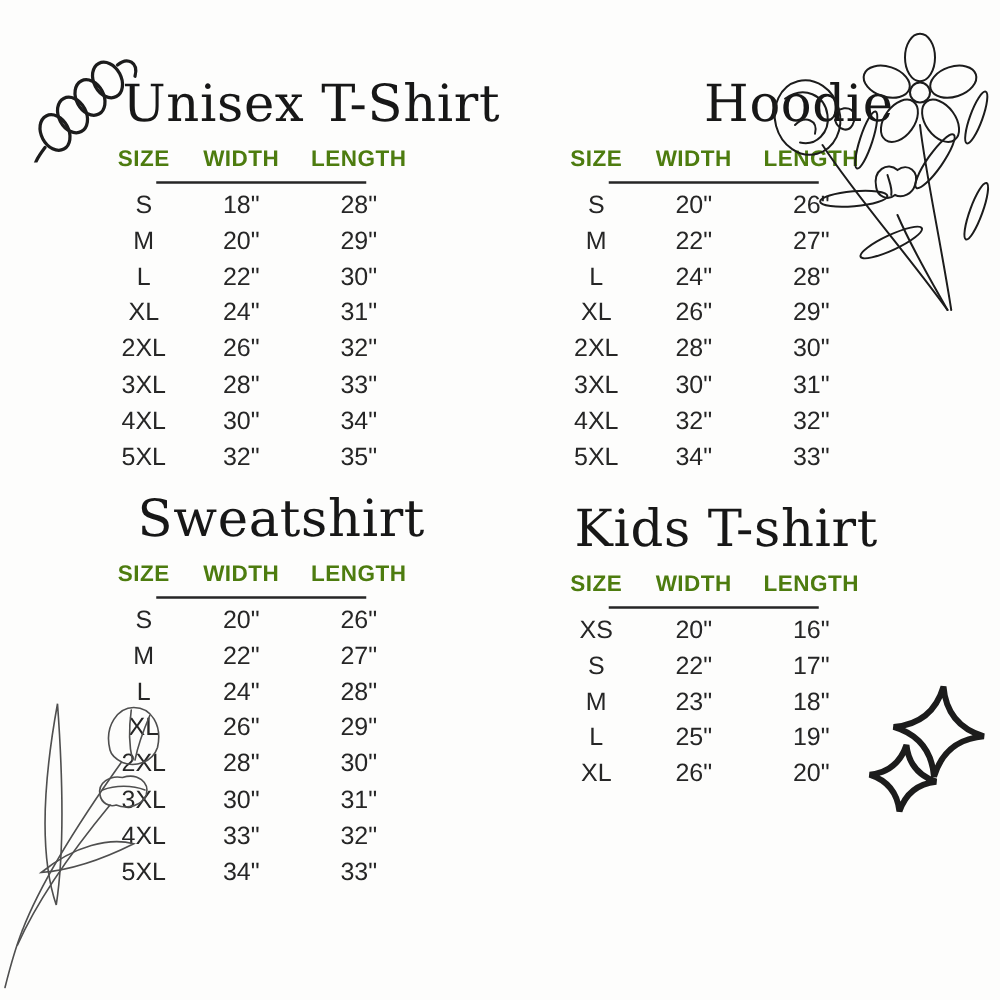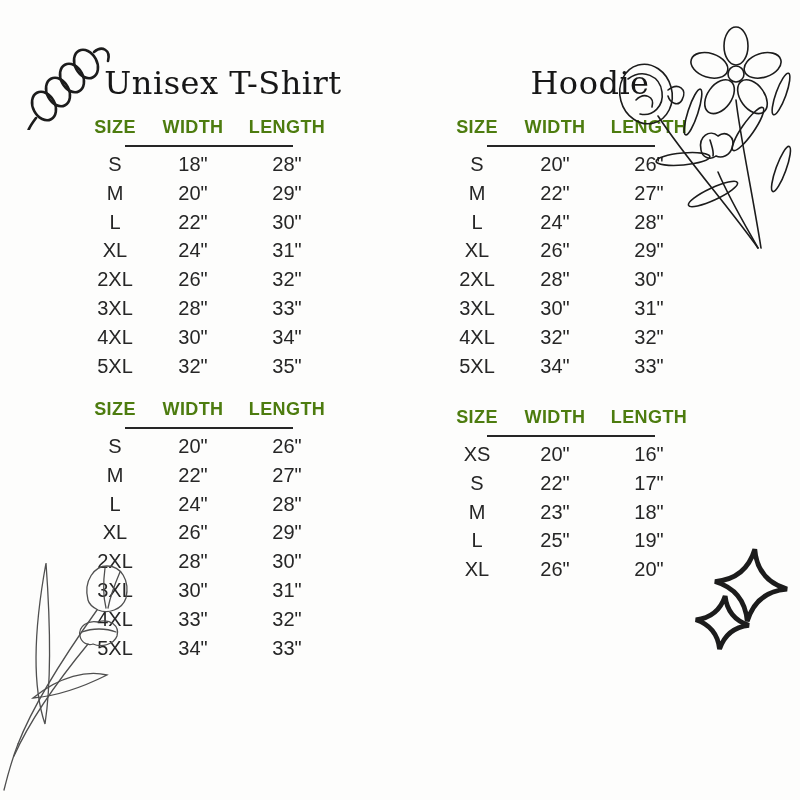--- a/index.html
+++ b/index.html
@@ -5,36 +5,36 @@
   html,body{margin:0;padding:0;}
   body{
     width:800px;height:800px;position:relative;overflow:hidden;
     background:#fdfdfc;color:#1f1f1f;
     font-family:"Liberation Sans",sans-serif;
   }
   .sheet{position:absolute;inset:0;}
   .size-table{position:absolute;width:250px;text-align:center;}
   .size-table h2{
     font-family:"DejaVu Serif",serif;font-weight:500;
-    font-size:32px;line-height:38px;margin:0 0 12px 0;
+    font-size:41px;line-height:38px;margin:0 0 12px 0;
     letter-spacing:.5px;color:#171717;white-space:nowrap;
   }
   .tbl{display:grid;grid-template-columns:62px 94px 94px;justify-content:center;}
   .tbl .th{
     font-weight:700;font-size:18px;letter-spacing:.4px;color:#4d7c0f;
     padding:3px 0 7px 0;
   }
   .tbl .rule{
     grid-column:1 / -1;height:0;border-top:2px solid #262626;
     width:168px;margin:0 auto 3px auto;
   }
   .tbl .td{font-size:20px;line-height:28.8px;color:#262626;}
   
   #unisex h2{transform:translateX(14px);}
-  #hoodie h2{transform:translateX(19px);}
+  #hoodie h2{transform:translateX(19px);text-align:right;}
   #sweatshirt h2{transform:translateX(16px);}
   #kids h2{transform:translateX(10px);}
   #unisex{left:84px;top:64px;}
   #hoodie{left:446px;top:64px;}
   #sweatshirt{left:84px;top:396px;}
   #kids{left:446px;top:404px;}
   .doodle{position:absolute;pointer-events:none;}
   .doodle .ink{stroke:#1c1c1c;fill:none;}
   .doodle .soft{stroke:#4f4f4f;fill:none;}
   #spiral{left:14px;top:30px;}
@@ -109,20 +109,21 @@
         <div class="td">4XL</div>
         <div class="td">32"</div>
         <div class="td">32"</div>
         <div class="td">5XL</div>
         <div class="td">34"</div>
         <div class="td">33"</div>
       </div>
   </section>
 
   <section class="size-table" id="sweatshirt">
+    <h2>Sweatshirt</h2>
     <div class="tbl">
         <div class="th">SIZE</div>
         <div class="th">WIDTH</div>
         <div class="th">LENGTH</div>
         <div class="rule"></div>
         <div class="td">S</div>
         <div class="td">20"</div>
         <div class="td">26"</div>
         <div class="td">M</div>
         <div class="td">22"</div>
@@ -142,20 +143,21 @@
         <div class="td">4XL</div>
         <div class="td">33"</div>
         <div class="td">32"</div>
         <div class="td">5XL</div>
         <div class="td">34"</div>
         <div class="td">33"</div>
       </div>
   </section>
 
   <section class="size-table" id="kids">
+    <h2>Kids T-shirt</h2>
     <div class="tbl">
         <div class="th">SIZE</div>
         <div class="th">WIDTH</div>
         <div class="th">LENGTH</div>
         <div class="rule"></div>
         <div class="td">XS</div>
         <div class="td">20"</div>
         <div class="td">16"</div>
         <div class="td">S</div>
         <div class="td">22"</div>

